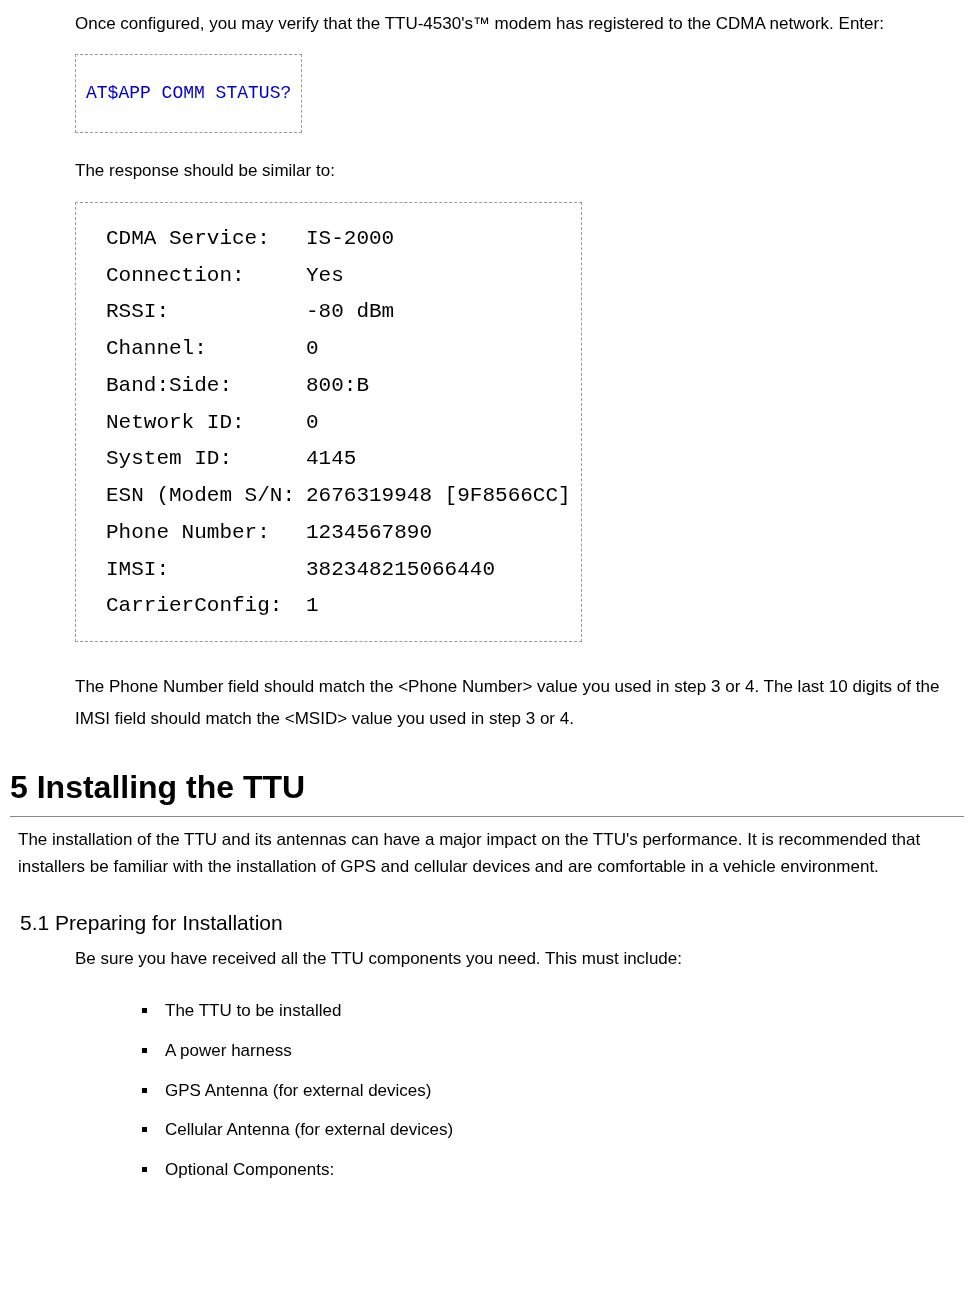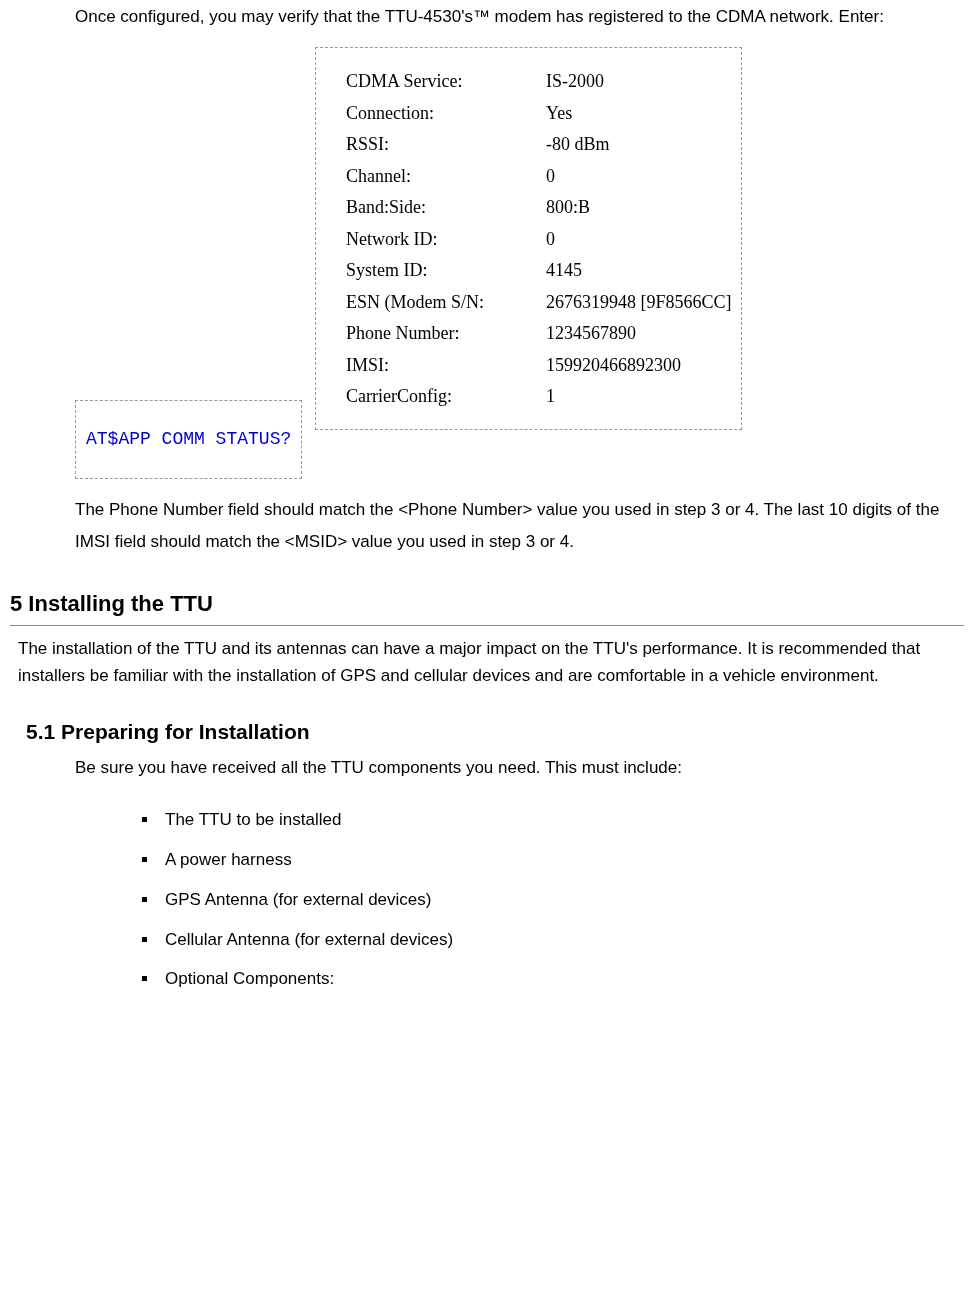--- a/index.html
+++ b/index.html
@@ -9,21 +9,21 @@
     margin: 0;
     padding: 0 10px 40px 10px;
     line-height: 1.4;
     width: 974px;
     box-sizing: border-box;
   }
   .indent {
     margin-left: 65px;
   }
   .para {
-    margin: 1px 0 10px 0;
+    margin: 8px 0 10px 0;
     line-height: 1.9;
   }
   .codebox {
     border: 1.5px dashed #999;
     display: inline-block;
     padding: 18px 10px 18px 10px;
     margin: 4px 8px 14px 0;
     font-family: "Courier New", Courier, monospace;
     font-size: 18px;
   }
@@ -34,37 +34,37 @@
   .codebox.status {
     color: #000;
     padding: 18px 10px 16px 30px;
     line-height: 1.75;
   }
   .codebox table {
     border-collapse: collapse;
   }
   .codebox td {
     white-space: pre;
-    font-family: Liberation Serif, serif;
-    font-size: 18px;
+    font-family: Liberation Mono, monospace;
+    font-size: 21px;
     padding: 0;
     vertical-align: top;
   }
   .codebox td.label { width: 200px; }
   h1.sec {
-    font-size: 22px;
+    font-size: 32px;
     font-weight: bold;
     margin: 30px 0 2px 0;
     padding-bottom: 6px;
     border-bottom: 1px solid #888;
   }
   h2.subsec {
     font-size: 21px;
-    font-weight: bold;
-    margin: 28px 0 10px 16px;
+    font-weight: normal;
+    margin: 28px 0 10px 10px;
   }
   .body-para {
     margin: 10px 8px;
     line-height: 1.55;
   }
   ul.square {
     list-style-type: square;
     margin: 20px 0 0 0;
     padding-left: 42px;
   }
@@ -76,20 +76,21 @@
 </head>
 <body>
 
 <div class="indent">
   <p class="para">Once configured, you may verify that the TTU-4530's™ modem has registered to the CDMA network. Enter:</p>
 
   <div class="codebox blue">
     <span>AT$APP COMM STATUS?</span>
   </div>
 
+  <p class="para">The response should be similar to:</p>
 
   <div class="codebox status">
     <table>
       <tbody id="status-rows">
           <tr>
             <td class="label">CDMA Service:</td>
             <td>IS-2000</td>
           </tr>
           <tr>
             <td class="label">Connection:</td>
@@ -118,21 +119,21 @@
           <tr>
             <td class="label">ESN (Modem S/N:</td>
             <td>2676319948 [9F8566CC]</td>
           </tr>
           <tr>
             <td class="label">Phone Number:</td>
             <td>1234567890</td>
           </tr>
           <tr>
             <td class="label">IMSI:</td>
-            <td>159920466892300</td>
+            <td>382348215066440</td>
           </tr>
           <tr>
             <td class="label">CarrierConfig:</td>
             <td>1</td>
           </tr>
         </tbody>
     </table>
   </div>
 
   <p class="para">The Phone Number field should match the &lt;Phone Number&gt; value you used in step 3 or 4. The last 10 digits of the IMSI field should match the &lt;MSID&gt; value you used in step 3 or 4.</p>

